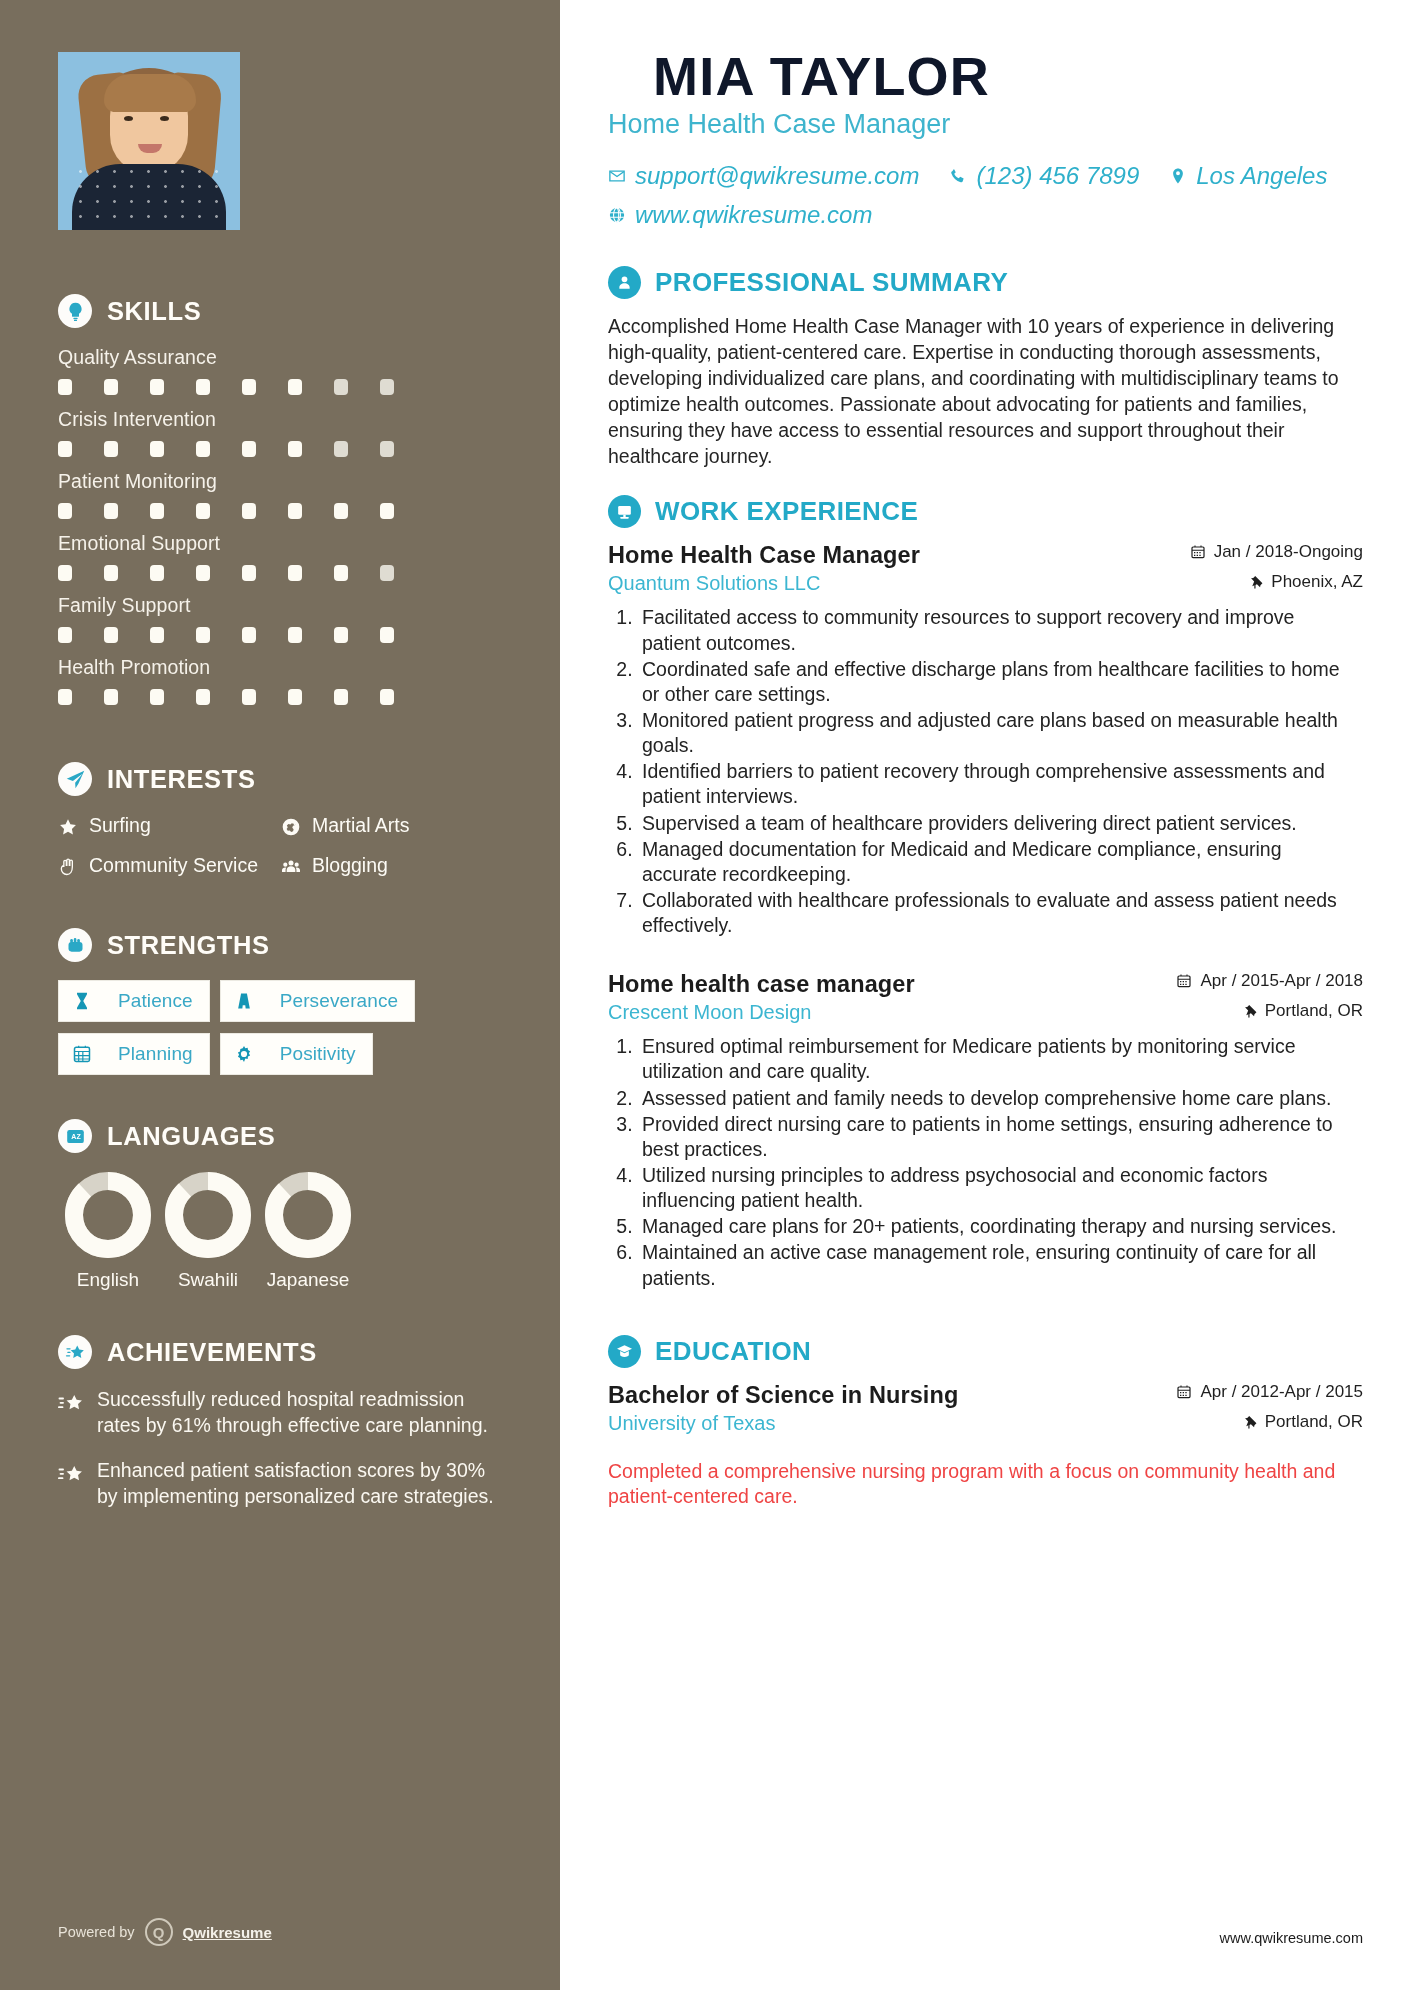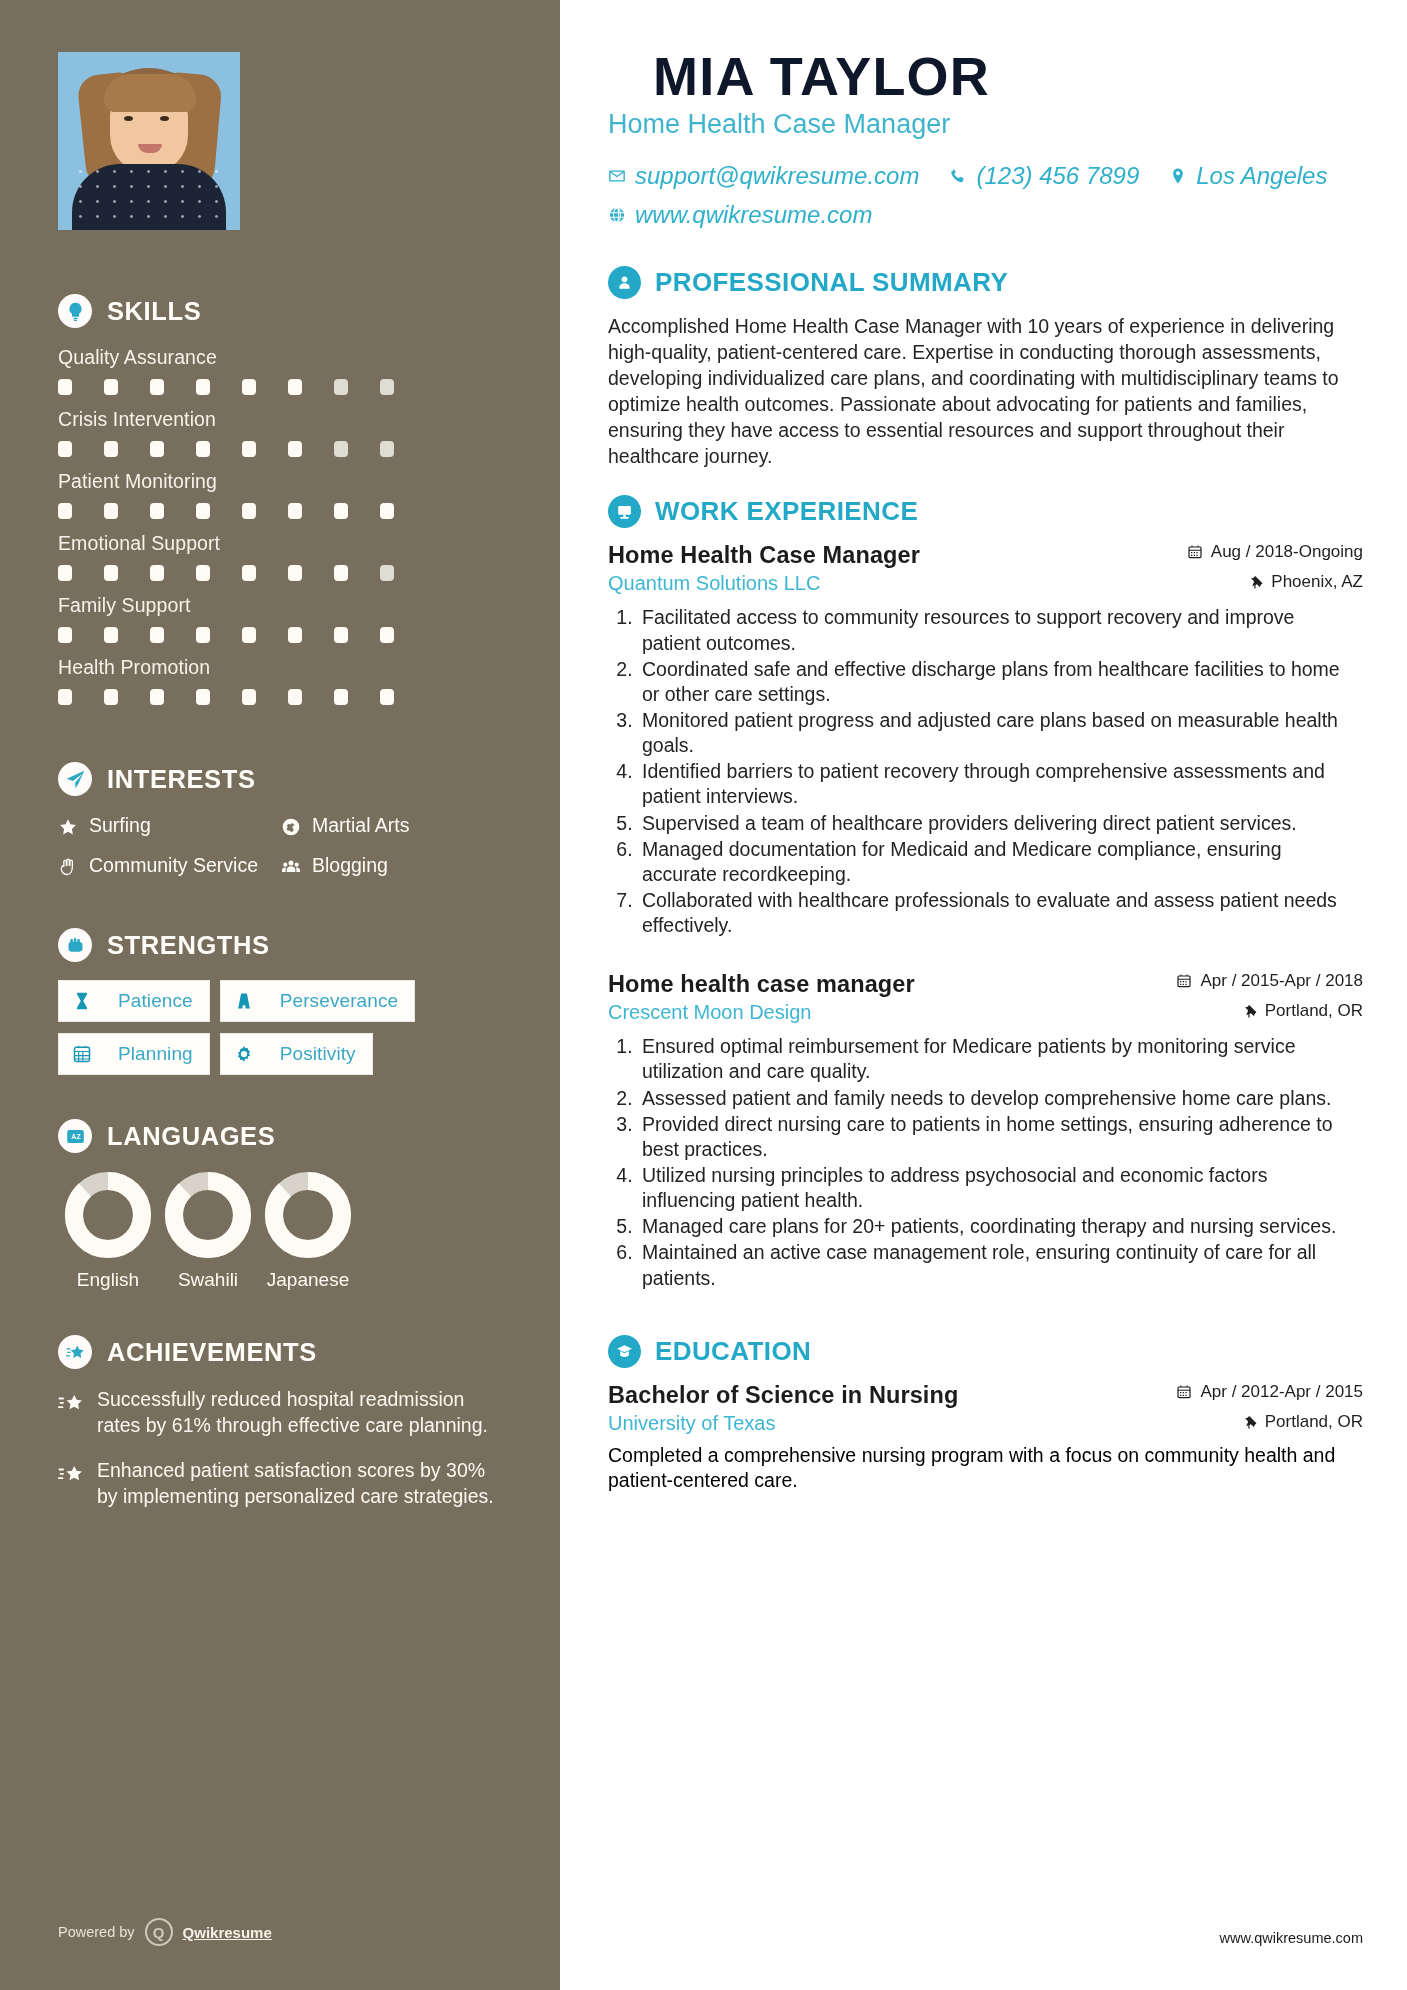--- a/index.html
+++ b/index.html
@@ -131,21 +131,21 @@
   .job-top { display:flex; justify-content:space-between; align-items:flex-start; }
   .job-title { font-size: 23.5px; font-weight:700; color:#1c1c1c; letter-spacing:.1px; }
   .job-meta { display:flex; align-items:center; gap:8px; font-size:17px; color:#1f1f1f; white-space:nowrap; }
   .job-meta .ic { width:16px; height:16px; flex:0 0 16px; }
   .job-meta .ic svg { width:16px; height:16px; display:block; fill:#1f1f1f; }
   .job-sub { display:flex; justify-content:space-between; align-items:flex-start; margin-top: 3px; }
   .job-company { font-size: 20px; color:#3cb6d1; }
   .job-list { margin: 10px 16px 0 0; padding-left: 30px; }
   .job-list li { font-size: 19.5px; line-height: 1.29; color:#232323; margin-bottom: 1px; padding-left: 4px; }
   .job-gap { height: 26px; }
-  .edu-desc { font-size:19.5px; line-height:1.32; color:#000000; margin-top: 8px; }
+  .edu-desc { font-size:19.5px; line-height:1.32; color:#ef4444; margin-top: 24px; }
 
   .main-footer { position:absolute; right: 44px; bottom: 44px; font-size: 14.5px; color:#1b1b1b; }
 </style>
 </head>
 <body>
 
 <div class="page">
 
   <aside class="sidebar">
     <div class="sb-inner">
@@ -524,21 +524,21 @@
     <div class="job-top">
       <div class="job-title">Home Health Case Manager</div>
       <div class="job-meta">
         <span class="ic">
                   <svg viewBox="0 0 24 24">
                     <rect x="3" y="4.5" width="18" height="16" rx="1.6" fill="none" stroke="#1f1f1f" stroke-width="1.8"></rect>
                     <path d="M3 9.5h18M7.5 4.5V2.2M16.5 4.5V2.2" stroke="#1f1f1f" stroke-width="1.6" fill="none"></path>
                     <path d="M6 12h2v2H6zm4 0h2v2h-2zm4 0h2v2h-2zM6 16h2v2H6zm4 0h2v2h-2zm4 0h2v2h-2z" fill="#1f1f1f"></path>
                   </svg>
                 </span>
-        <span>Aug / 2018-Ongoing</span>
+        <span>Jan / 2018-Ongoing</span>
       </div>
     </div>
     <div class="job-sub">
       <div class="job-company">Quantum Solutions LLC</div>
       <div class="job-meta">
         <span class="ic">
                   <svg viewBox="0 0 24 24">
                     <path d="M13.8 1.8 10 5.6l-4.2.8 6 6-3.7 9 9-3.7 6 6 .8-4.2 3.8-3.8-13.9-13.9Z" transform="scale(.78) translate(2 2)"></path>
                     <rect x="11" y="13" width="1.8" height="9" rx=".9"></rect>
                   </svg>

